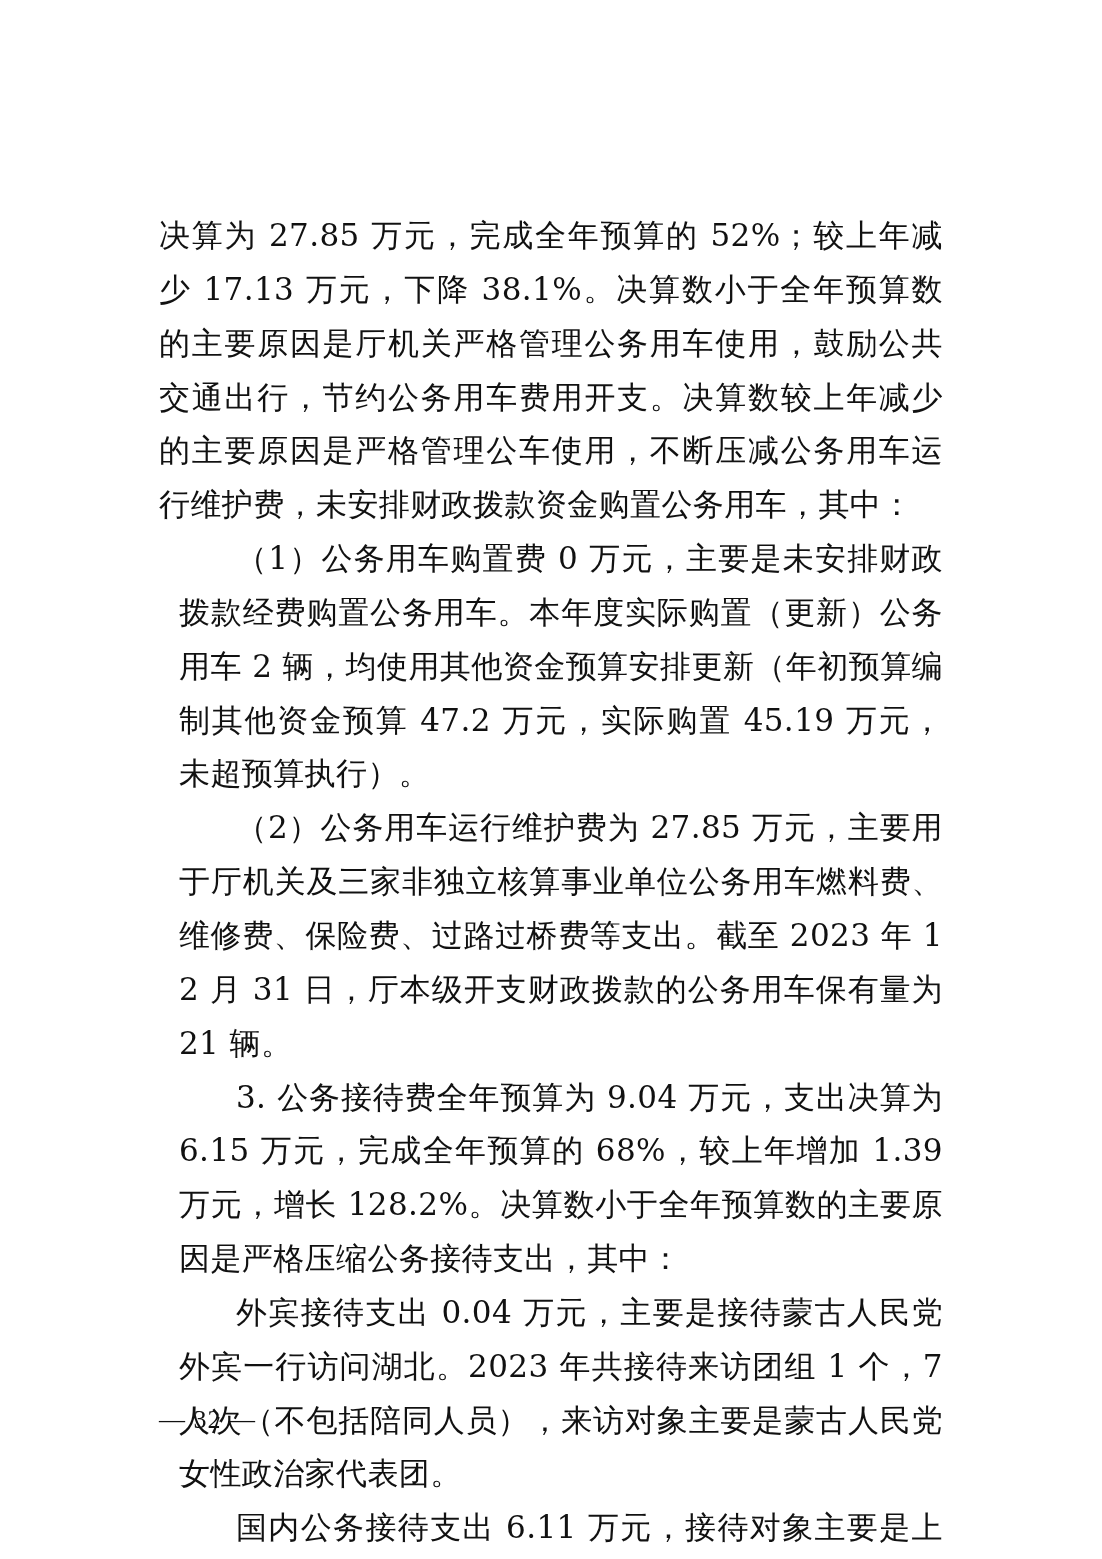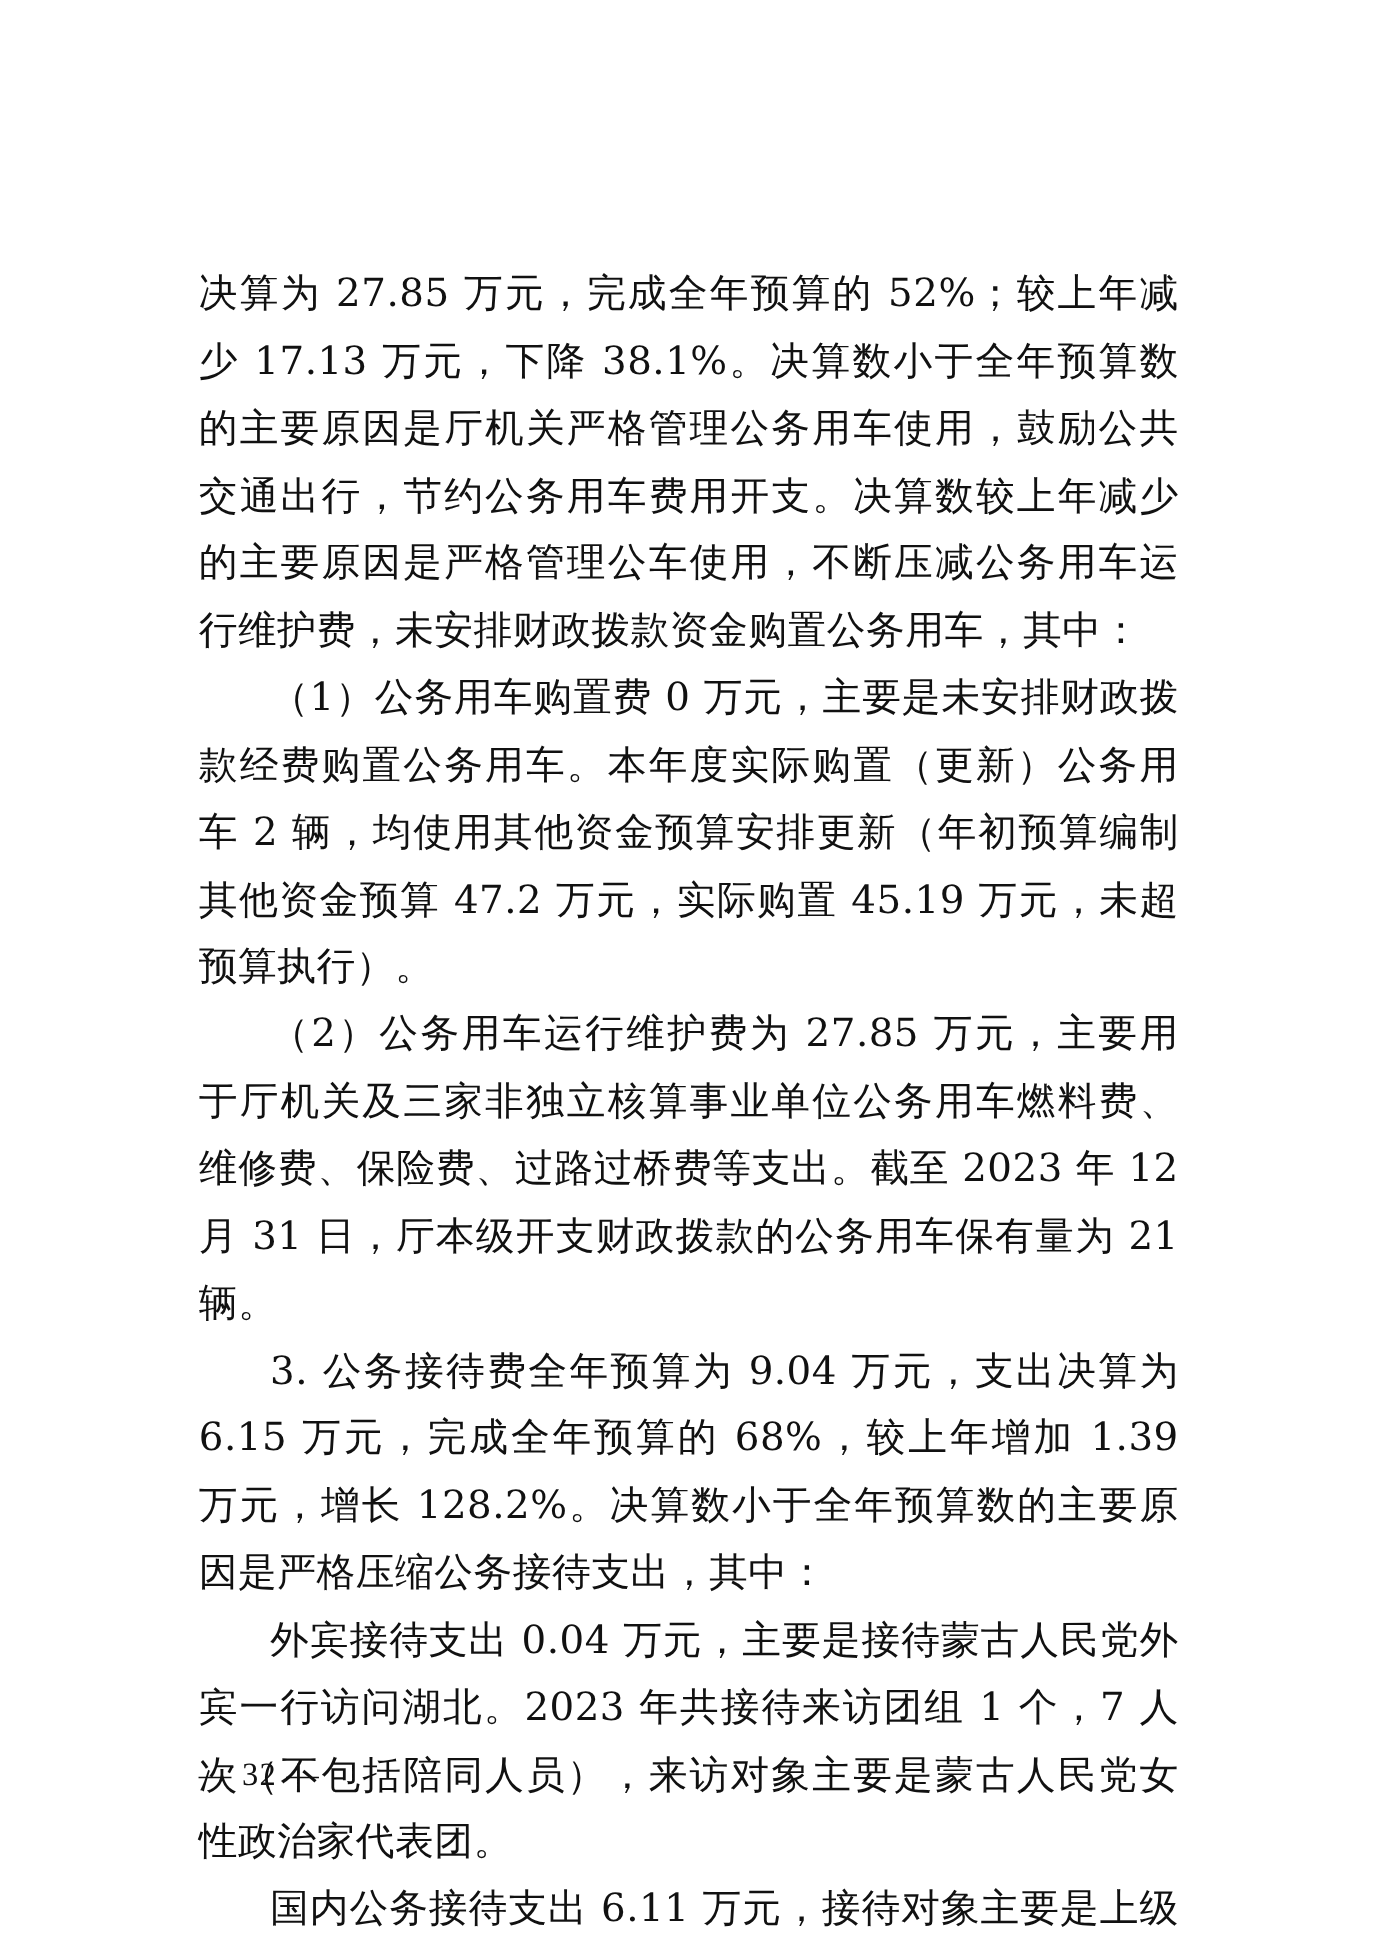--- a/index.html
+++ b/index.html
@@ -25,20 +25,21 @@
     margin: 0;
     font-size: 31px;
     line-height: 53.85px;
     text-align: justify;
     text-align-last: left;
     letter-spacing: 0.4px;
     word-break: break-all;
   }
   .para.indent {
     text-indent: 57px;
+    margin-left: 20px;
   }
   .page-number {
     position: absolute;
     left: 159px;
     top: 1400px;
     font-size: 26px;
     line-height: 40px;
     font-family: "Liberation Serif", "DejaVu Serif", serif;
     letter-spacing: 1px;
   }

